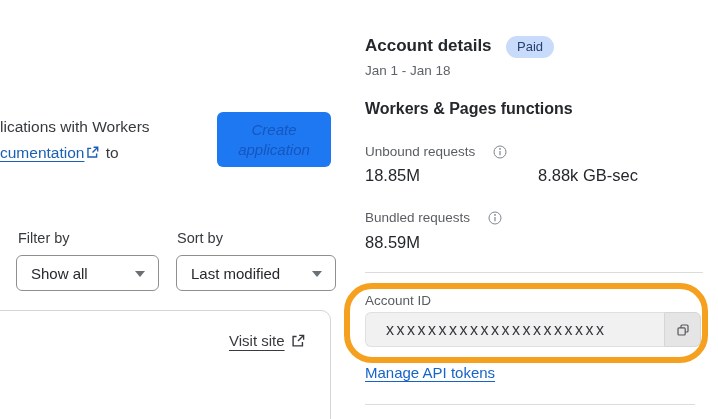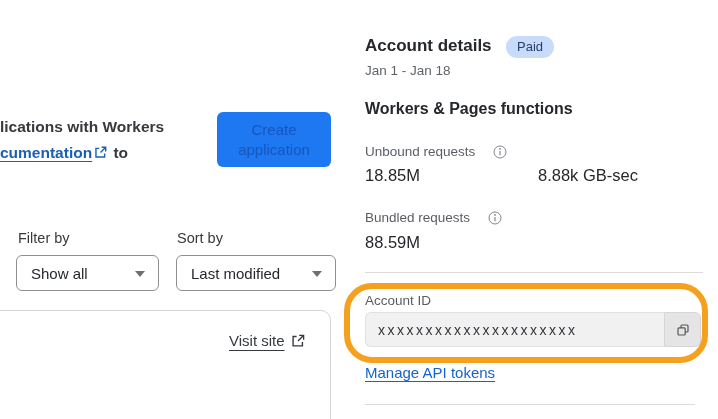--- a/index.html
+++ b/index.html
@@ -4,28 +4,28 @@
 <style>
   * { margin:0; padding:0; box-sizing:border-box; }
   html,body { background:#fff; }
   .screen {
     position:relative; width:718px; height:419px; overflow:hidden;
     background:#ffffff; font-family:"Liberation Sans", sans-serif;
     color:#24272b;
   }
   
   .intro { position:absolute; left:0; top:114px; width:215px;
-           font-size:15.5px; line-height:26px; color:#36393d;font-weight:bold; }
+           font-size:15.5px; line-height:26px; color:#36393d; }
   .intro a, .link-blue { color:#1b5fb5; text-decoration:underline; text-underline-offset:3px; cursor:pointer; }
   .ext-icon { display:inline-block; vertical-align:-1px; margin:0 2px; }
   .btn-create {
     position:absolute; left:217px; top:112px; width:114px; height:55px;
     background:#1e78f2; color:#1556bf; border:none; border-radius:6px;
     font-family:"Liberation Sans", sans-serif; font-size:15px; line-height:20px;
-    text-align:center; padding:0 12px; cursor:pointer;
+    text-align:center; padding:0 12px; cursor:pointer;font-style:italic;
   }
   .field-label { position:absolute; font-size:14.5px; color:#36393d; }
   .lbl-filter { left:18px; top:230px; }
   .lbl-sort   { left:177px; top:230px; }
   .select {
     position:absolute; top:255px; height:36px; background:#fff;
     border:1px solid #8f8f8f; border-radius:6px; display:flex;
     align-items:center; padding-left:14px; font-size:15px; color:#25282d;
     cursor:pointer;
   }
@@ -54,22 +54,22 @@
   .stat-label { position:absolute; font-size:13.5px; color:#595d63;
                 display:flex; align-items:center; gap:18px; }
   .stat-value { position:absolute; font-size:16.5px; color:#24272b; }
   .info-icon { display:inline-flex; cursor:pointer; }
   .divider { position:absolute; left:365px; width:338px; height:1px; background:#dcdcdc; }
   .div-1 { top:272px; } .div-2 { top:404px; width:330px; }
   .acct-id-label { position:absolute; left:365px; top:293px; font-size:13.5px; color:#595d63; }
   .input-group { position:absolute; left:365px; top:312px; width:336px; height:35px; display:flex; }
   .acct-input {
     flex:1; height:100%; background:#f1f1f1; border:1px solid #e0e0e0;
-    border-right:none; border-radius:6px 0 0 6px; padding-left:12px;
-    font-family:"Liberation Sans", sans-serif; font-size:14px;
+    border-right:none; border-radius:6px 0 0 6px; padding-left:20px;
+    font-family:"Liberation Sans", sans-serif; font-size:16px;
     letter-spacing:2.5px; color:#33363b; outline:none;
   }
   .copy-btn {
     width:37px; height:100%; background:#e5e5e5; border:1px solid #d6d6d6;
     border-radius:0 6px 6px 0; display:flex; align-items:center;
     justify-content:center; cursor:pointer;
   }
   .manage-link { position:absolute; left:365px; top:364px; font-size:15px;
                  color:#1764c8; text-decoration:underline; text-underline-offset:3px; cursor:pointer; }
   .highlight {

